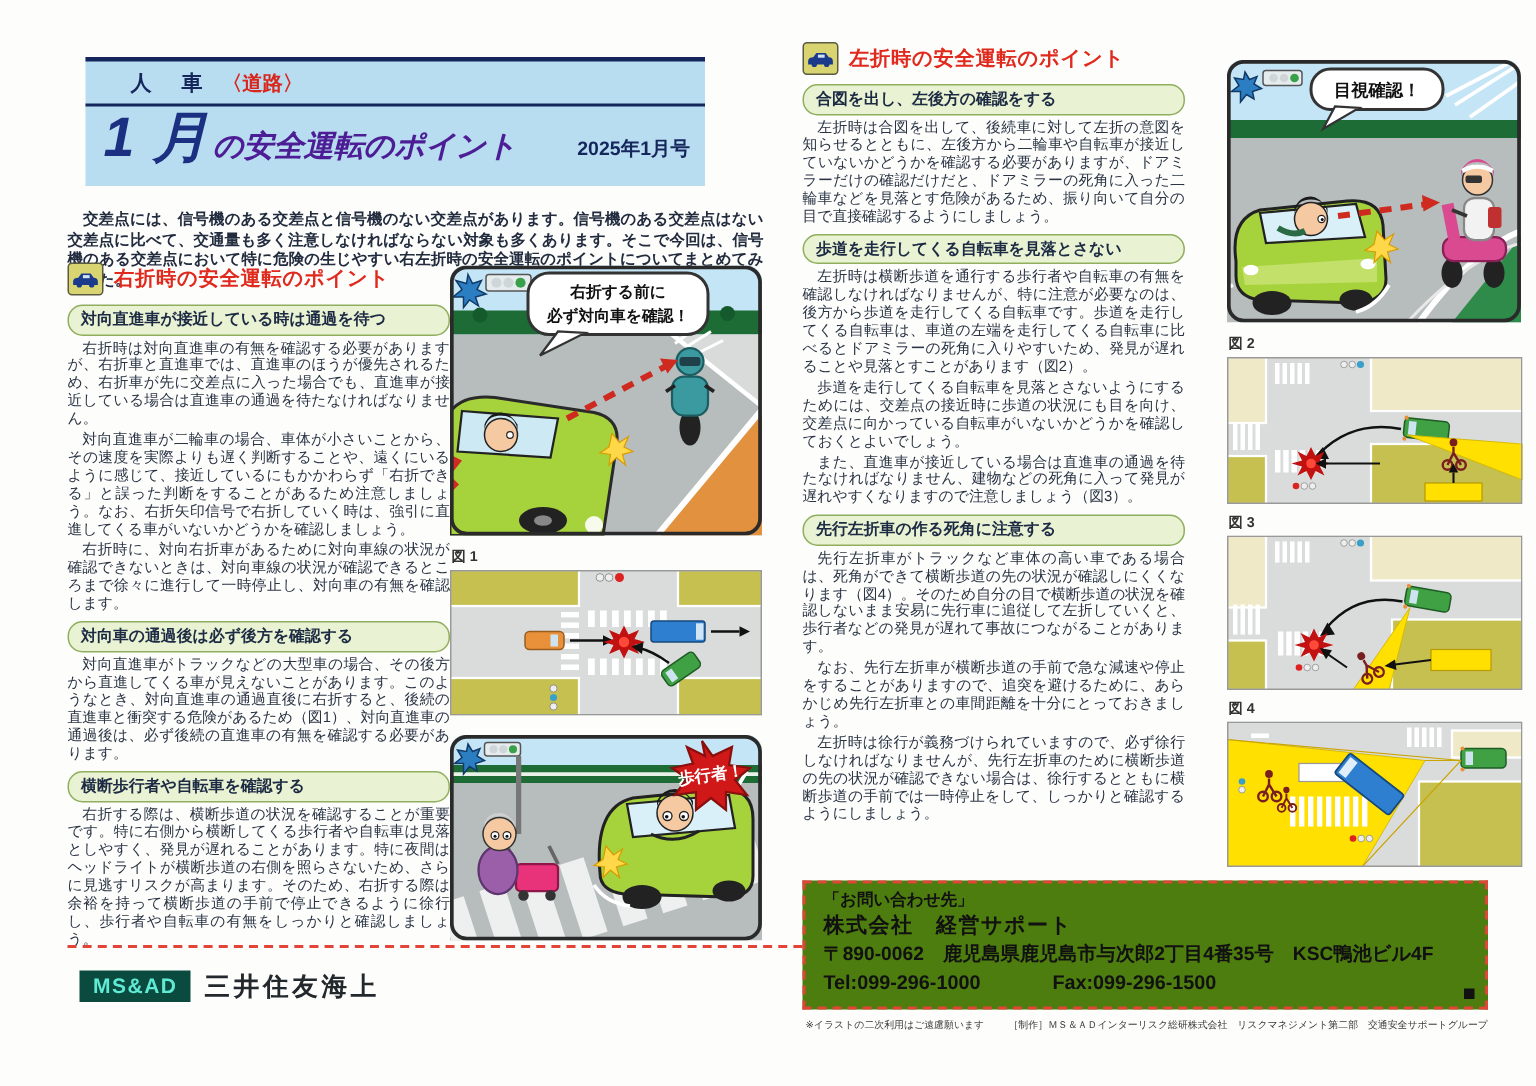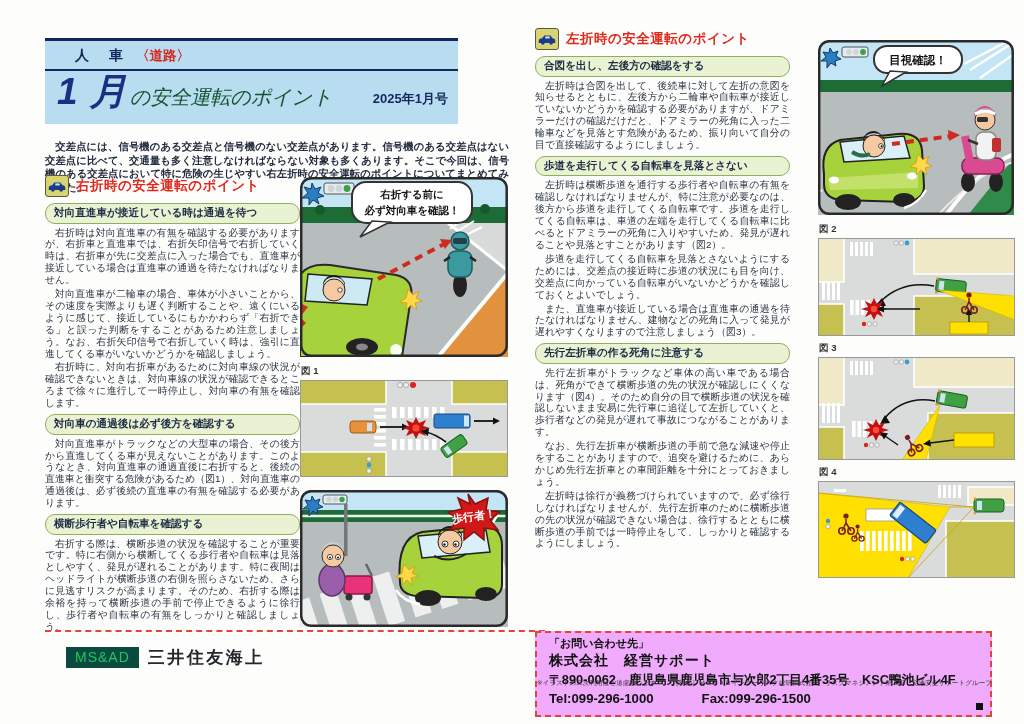--- a/index.html
+++ b/index.html
@@ -1,26 +1,26 @@
 <!DOCTYPE html>
 <html lang="ja"><head>
 <meta charset="utf-8">
 <style>
   html,body{margin:0;padding:0;}
   body{width:1024px;height:724px;background:#ffffff;font-family:"Liberation Sans","DejaVu Sans",sans-serif;color:#2a3444;}
   #page{position:relative;width:1024px;height:724px;background:#fdfdfc;overflow:hidden;}
 
   
-  .hdr-box{position:absolute;left:45px;top:38px;width:413px;height:86px;background:#b8dcf0;border-top:3px solid #15265c;box-sizing:border-box;text-align:center;}
+  .hdr-box{position:absolute;left:57px;top:38px;width:413px;height:86px;background:#b8dcf0;border-top:3px solid #15265c;box-sizing:border-box;text-align:center;}
   .hdr-row1{display:flex;align-items:center;gap:10px;padding:6px 10px 4px 30px;border-bottom:2px solid #15265c;}
   .hdr-cat{font-size:14px;font-weight:bold;color:#15265c;letter-spacing:3px;}
   .hdr-tag{font-size:13.5px;font-weight:bold;color:#d9261c;}
   .hdr-row2{display:flex;align-items:baseline;padding:1px 10px 0 12px;}
   .t-month{font-size:37px;font-style:italic;font-weight:bold;color:#1b3080;letter-spacing:1px;line-height:1.1;}
-  .t-rest{font-size:20px;font-style:italic;font-weight:normal;color:#14532d;margin-left:2px;}
+  .t-rest{font-size:20px;font-style:italic;font-weight:bold;color:#4c1d95;margin-left:2px;}
   .t-issue{margin-left:auto;font-size:13px;font-weight:bold;color:#15265c;align-self:center;padding-top:14px;}
 
   .intro{position:absolute;left:45px;top:130px;width:464px;font-size:10.3px;line-height:13.6px;font-weight:bold;color:#222c3e;text-align:justify;text-indent:1em;}
 
   
   .text-col{position:absolute;width:255px;}
   #lt-col{left:45px;top:175px;}
   #rt-col{left:535px;top:28px;}
   .sec-hdr{display:flex;align-items:center;gap:7px;margin-bottom:6px;}
   .sec-icon{width:22px;height:20px;background:#d9d472;border:1.5px solid #5a5a40;border-radius:3px;display:flex;align-items:center;justify-content:center;flex:0 0 auto;}
@@ -31,25 +31,25 @@
   
   #li-col{position:absolute;left:300px;top:177px;width:210px;}
   #ri-col{position:absolute;left:793px;top:40px;width:198px;padding-left:25px;}
   .figlabel{font-size:9.5px;font-weight:bold;color:#333;margin:8px 0 2px 1px;}
   .cartoon{display:block;}
   .figsvg{display:block;}
 
   
   .l-divider{position:absolute;left:45px;top:630px;width:500px;border-top:2.5px dashed #e24438;}
   .logo{position:absolute;left:53px;top:646px;display:flex;align-items:center;gap:9px;}
-  .logo-box{background:#0b4a3e;color:#22c55e;font-weight:normal;font-size:14px;padding:2px 9px 3px;letter-spacing:1px;margin-left:13px;}
+  .logo-box{background:#0b4a3e;color:#5eead4;font-weight:bold;font-size:14px;padding:2px 9px 3px;letter-spacing:1px;}
   .logo-name{font-size:17px;font-weight:bold;color:#23282d;letter-spacing:2.5px;}
 
   
-  .contact{position:absolute;left:535px;top:587px;width:457px;height:86px;border:2.5px dashed #e24438;box-sizing:border-box;padding:3px 12px;background:#f0abfc;color:#111;margin-top:44px;}
+  .contact{position:absolute;left:535px;top:587px;width:457px;height:86px;border:2.5px dashed #e24438;box-sizing:border-box;padding:3px 12px;background:#4d7c0f;color:#111;}
   .c-label{font-size:11px;font-weight:bold;}
   .c-company{font-size:14px;font-weight:bold;margin-top:1px;letter-spacing:1px;}
   .c-address{font-size:12.8px;font-weight:bold;margin-top:2px;}
   .c-telfax{font-size:13.2px;font-weight:bold;margin-top:2px;display:flex;gap:48px;}
   .c-mark{position:absolute;right:7px;bottom:5px;width:7px;height:7px;background:#111;}
   .footer{position:absolute;left:537px;top:679px;width:455px;display:flex;justify-content:space-between;font-size:6.6px;color:#3a3a3a;}
 </style>
 </head>
 <body>
 
@@ -75,21 +75,21 @@
         <svg width="18" height="11" viewBox="0 0 26 16">
             <path d="M1 10 Q1 6 6 6 L9 2 H18 L21 6 Q25 6 25 10 V13 H1 Z" fill="#1b3a8c"></path>
             <rect x="10.5" y="3.5" width="6.5" height="3" fill="#cfe3f0"></rect>
             <circle cx="7" cy="13" r="2.6" fill="#1b3a8c"></circle>
             <circle cx="19" cy="13" r="2.6" fill="#1b3a8c"></circle>
           </svg>
       </span>
       <span class="sec-title">右折時の安全運転のポイント</span>
     </div>
     <div class="pill">対向直進車が接近している時は通過を待つ</div>
-    <p class="para">右折時は対向直進車の有無を確認する必要がありますが、右折車と直進車では、右折矢印信号で右折していく時は、右折車が先に交差点に入った場合でも、直進車が接近している場合は直進車の通過を待たなければなりません。</p>
+    <p class="para">右折時は対向直進車の有無を確認する必要がありますが、右折車と直進車では、直進車のほうが優先されるため、右折車が先に交差点に入った場合でも、直進車が接近している場合は直進車の通過を待たなければなりません。</p>
     <p class="para">対向直進車が二輪車の場合、車体が小さいことから、その速度を実際よりも遅く判断することや、遠くにいるように感じて、接近しているにもかかわらず「右折できる」と誤った判断をすることがあるため注意しましょう。なお、右折矢印信号で右折していく時は、強引に直進してくる車がいないかどうかを確認しましょう。</p>
     <p class="para">右折時に、対向右折車があるために対向車線の状況が確認できないときは、対向車線の状況が確認できるところまで徐々に進行して一時停止し、対向車の有無を確認します。</p>
     <div class="pill">対向車の通過後は必ず後方を確認する</div>
     <p class="para">対向直進車がトラックなどの大型車の場合、その後方から直進してくる車が見えないことがあります。このようなとき、対向直進車の通過直後に右折すると、後続の直進車と衝突する危険があるため（図1）、対向直進車の通過後は、必ず後続の直進車の有無を確認する必要があります。</p>
     <div class="pill">横断歩行者や自転車を確認する</div>
     <p class="para">右折する際は、横断歩道の状況を確認することが重要です。特に右側から横断してくる歩行者や自転車は見落としやすく、発見が遅れることがあります。特に夜間はヘッドライトが横断歩道の右側を照らさないため、さらに見逃すリスクが高まります。そのため、右折する際は余裕を持って横断歩道の手前で停止できるように徐行し、歩行者や自転車の有無をしっかりと確認しましょう。</p>
   </div>
 
   <div id="li-col">
 

